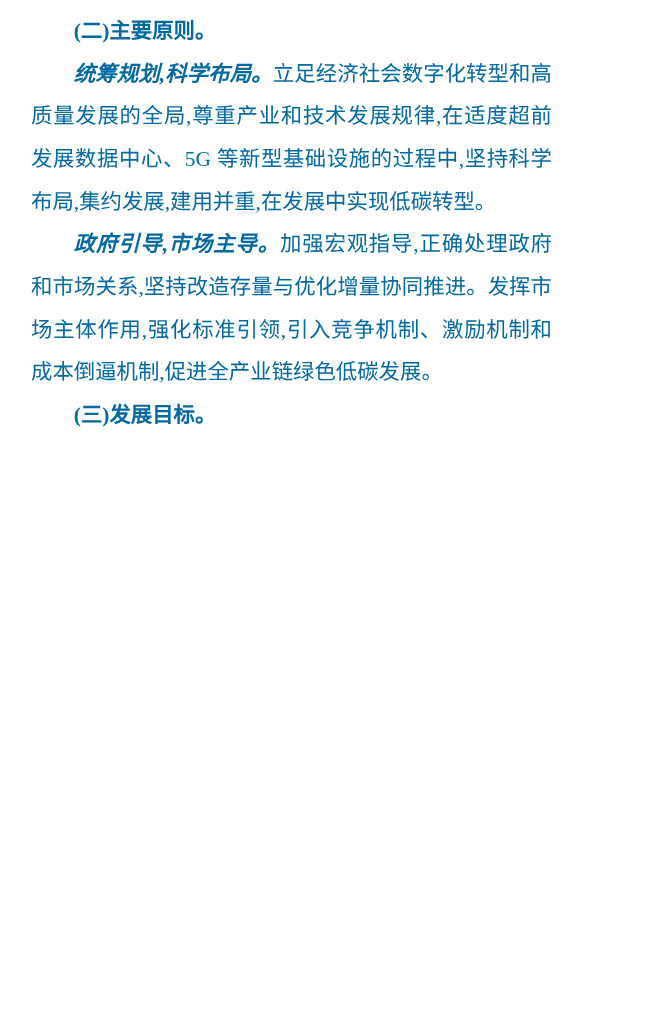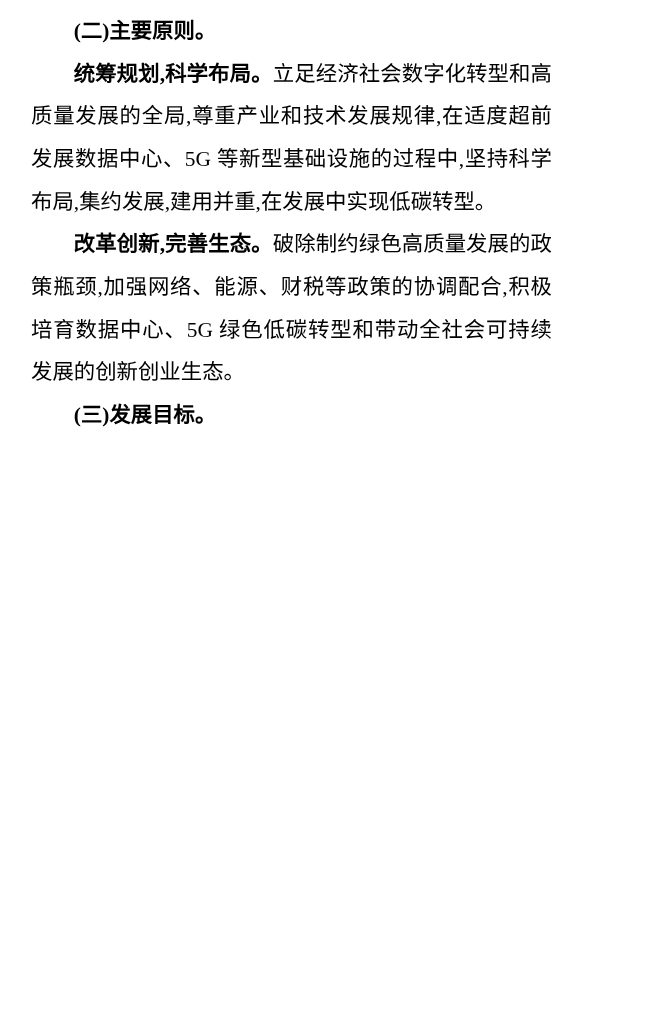--- a/index.html
+++ b/index.html
@@ -11,48 +11,49 @@
     width: 657px;
     height: 1009px;
     overflow: hidden;
   }
   .doc-page {
     box-sizing: border-box;
     width: 579px;
     height: 1009px;
     padding: 10px 27px 0 31px;
     background: #ffffff;
-    color: #000000;
+    color: #0369a1;
     font-family: "Liberation Serif", serif;
     font-size: 21.4px;
     line-height: 42.65px;
   }
   .para {
     margin: 0;
     text-align: justify;
     text-justify: inter-ideograph;
     text-indent: 2em;
     word-break: normal;
   }
   .para .lead {
     font-weight: bold;
+    font-style: italic;
   }
   .para.heading {
     font-weight: bold;
   }
 </style>
 </head>
 <body>
 
 <div class="doc-page">
 
   <p class="para heading"><span>(二)主要原则。</span></p>
 
   <p class="para"><span class="lead">统筹规划,科学布局。</span><span>立足经济社会数字化转型和高质量发展的全局,尊重产业和技术发展规律,在适度超前发展数据中心、5G 等新型基础设施的过程中,坚持科学布局,集约发展,建用并重,在发展中实现低碳转型。</span></p>
 
+  <p class="para"><span class="lead">政府引导,市场主导。</span><span>加强宏观指导,正确处理政府和市场关系,坚持改造存量与优化增量协同推进。发挥市场主体作用,强化标准引领,引入竞争机制、激励机制和成本倒逼机制,促进全产业链绿色低碳发展。</span></p>
 
 
-  <p class="para"><span class="lead">改革创新,完善生态。</span><span>破除制约绿色高质量发展的政策瓶颈,加强网络、能源、财税等政策的协调配合,积极培育数据中心、5G 绿色低碳转型和带动全社会可持续发展的创新创业生态。</span></p>
 
   <p class="para heading"><span>(三)发展目标。</span></p>
 
 
 </div>
 
 </body></html>

